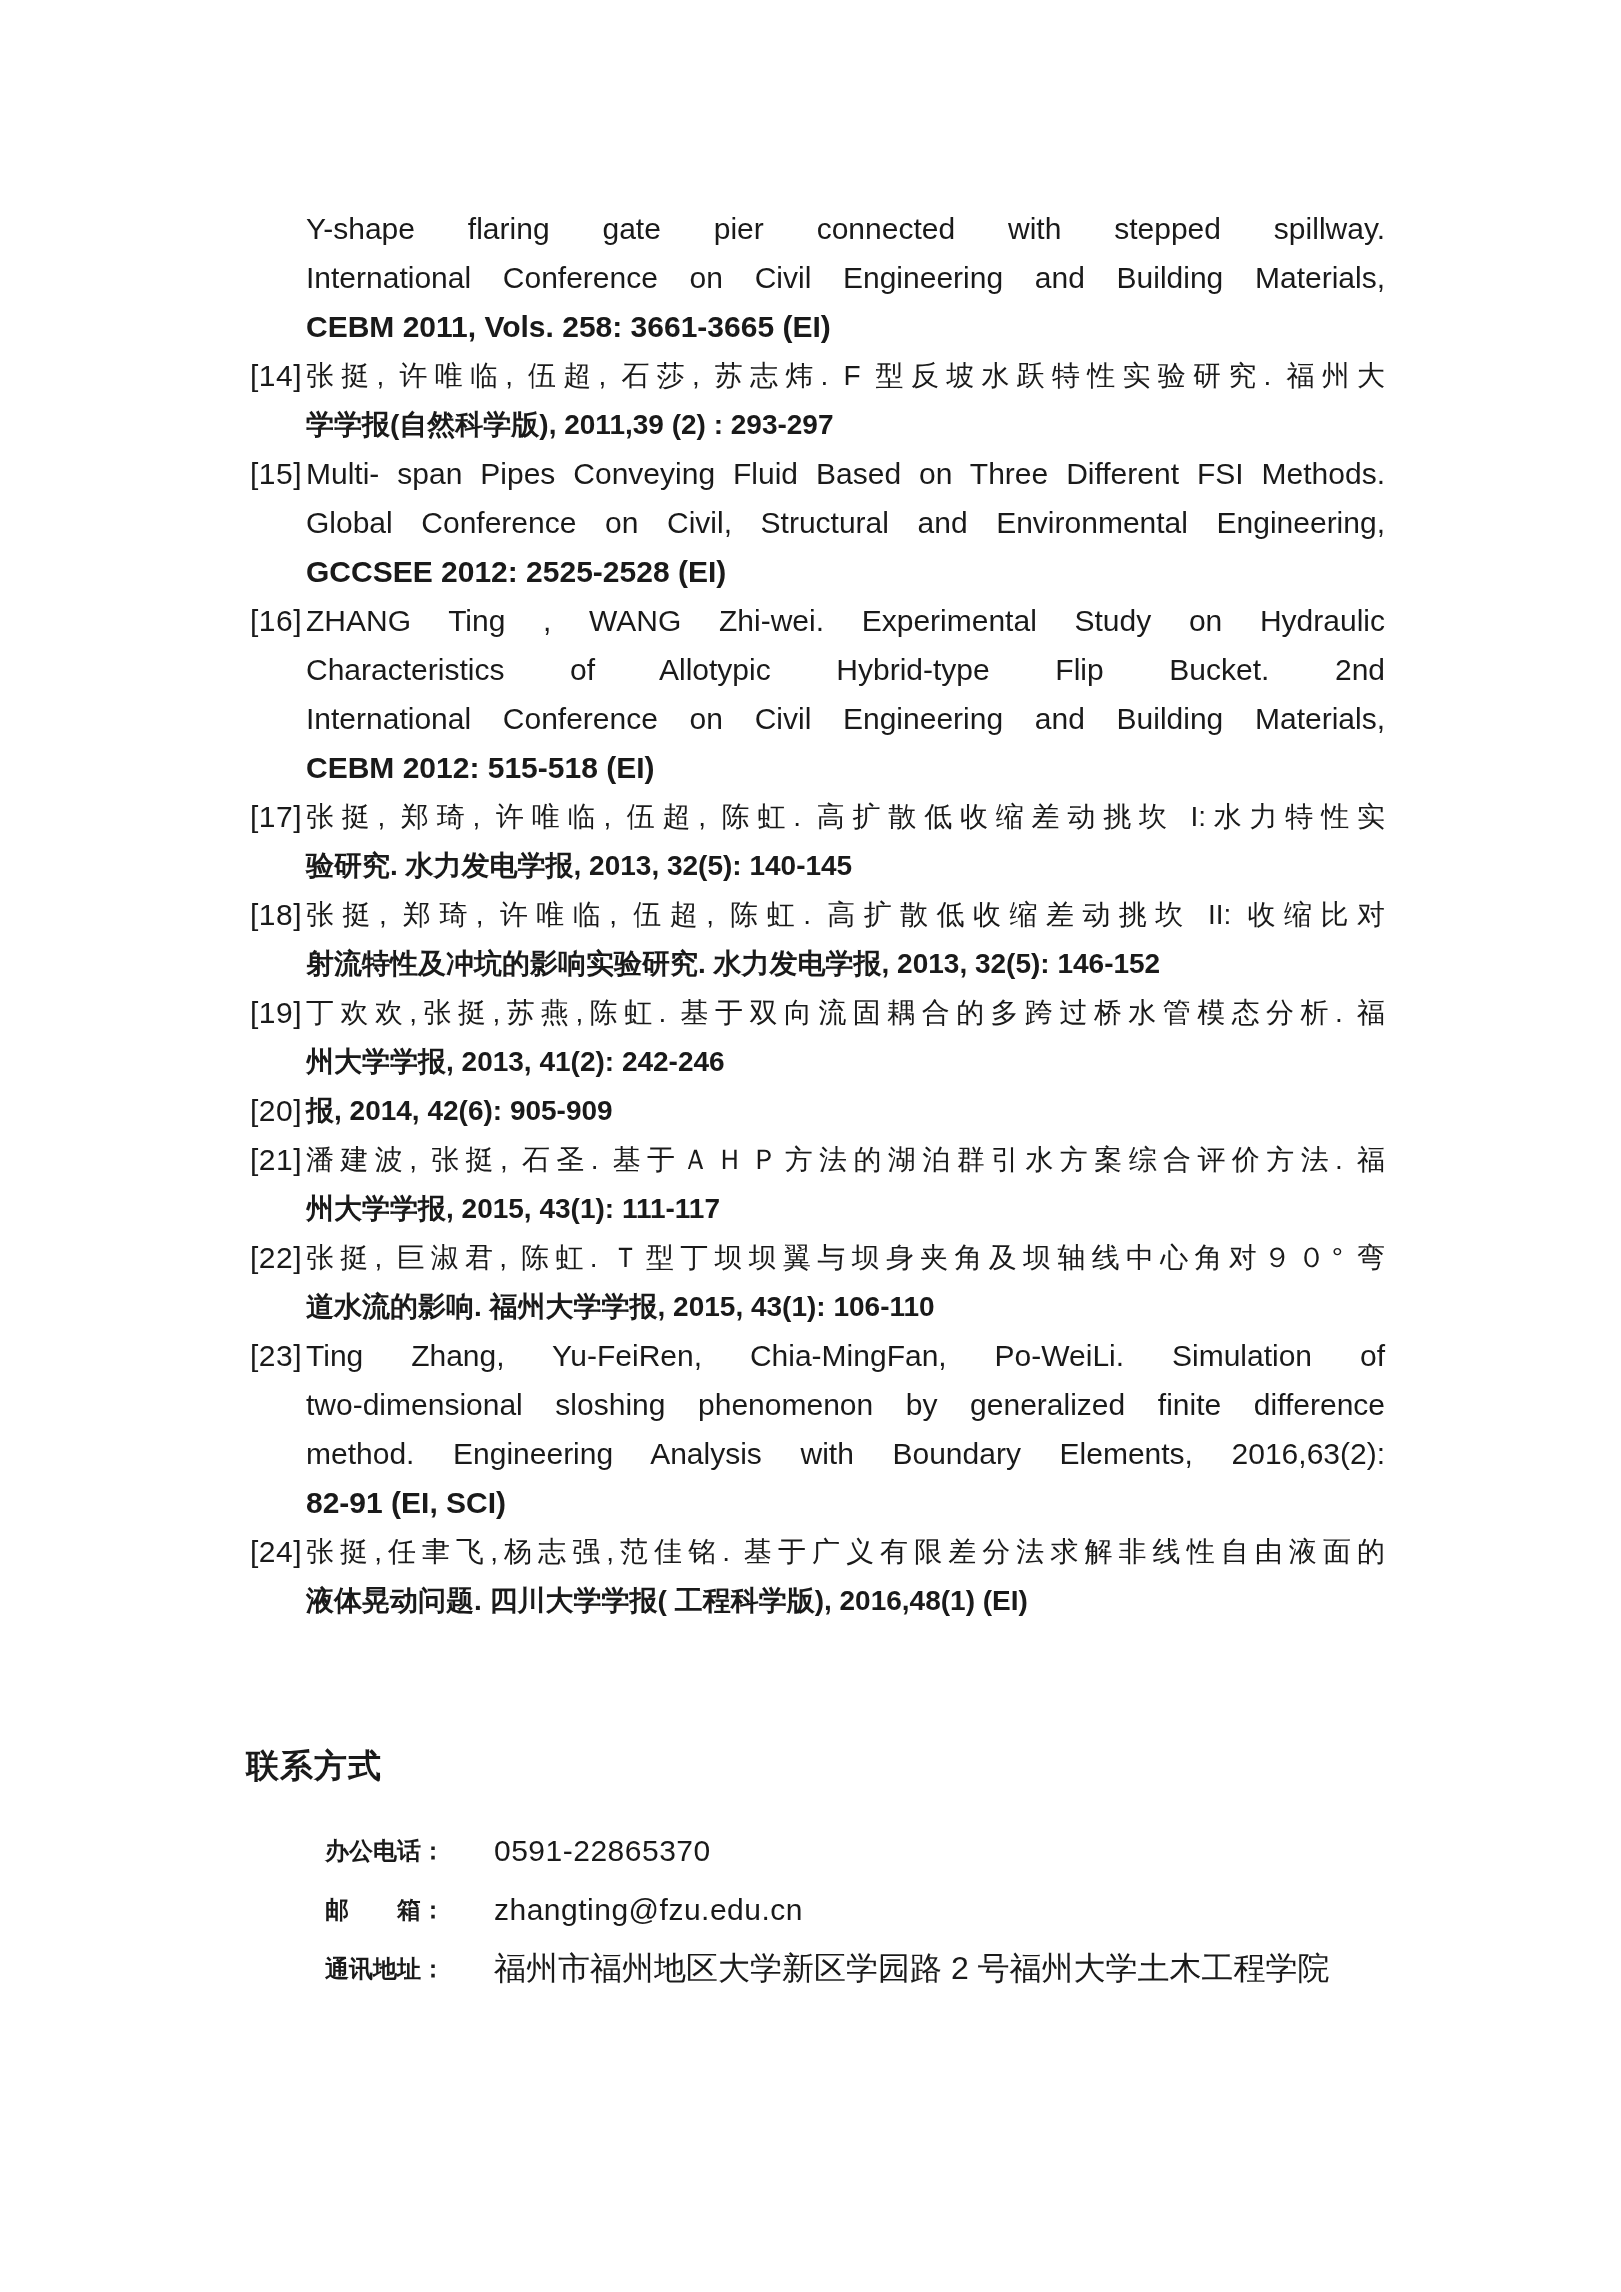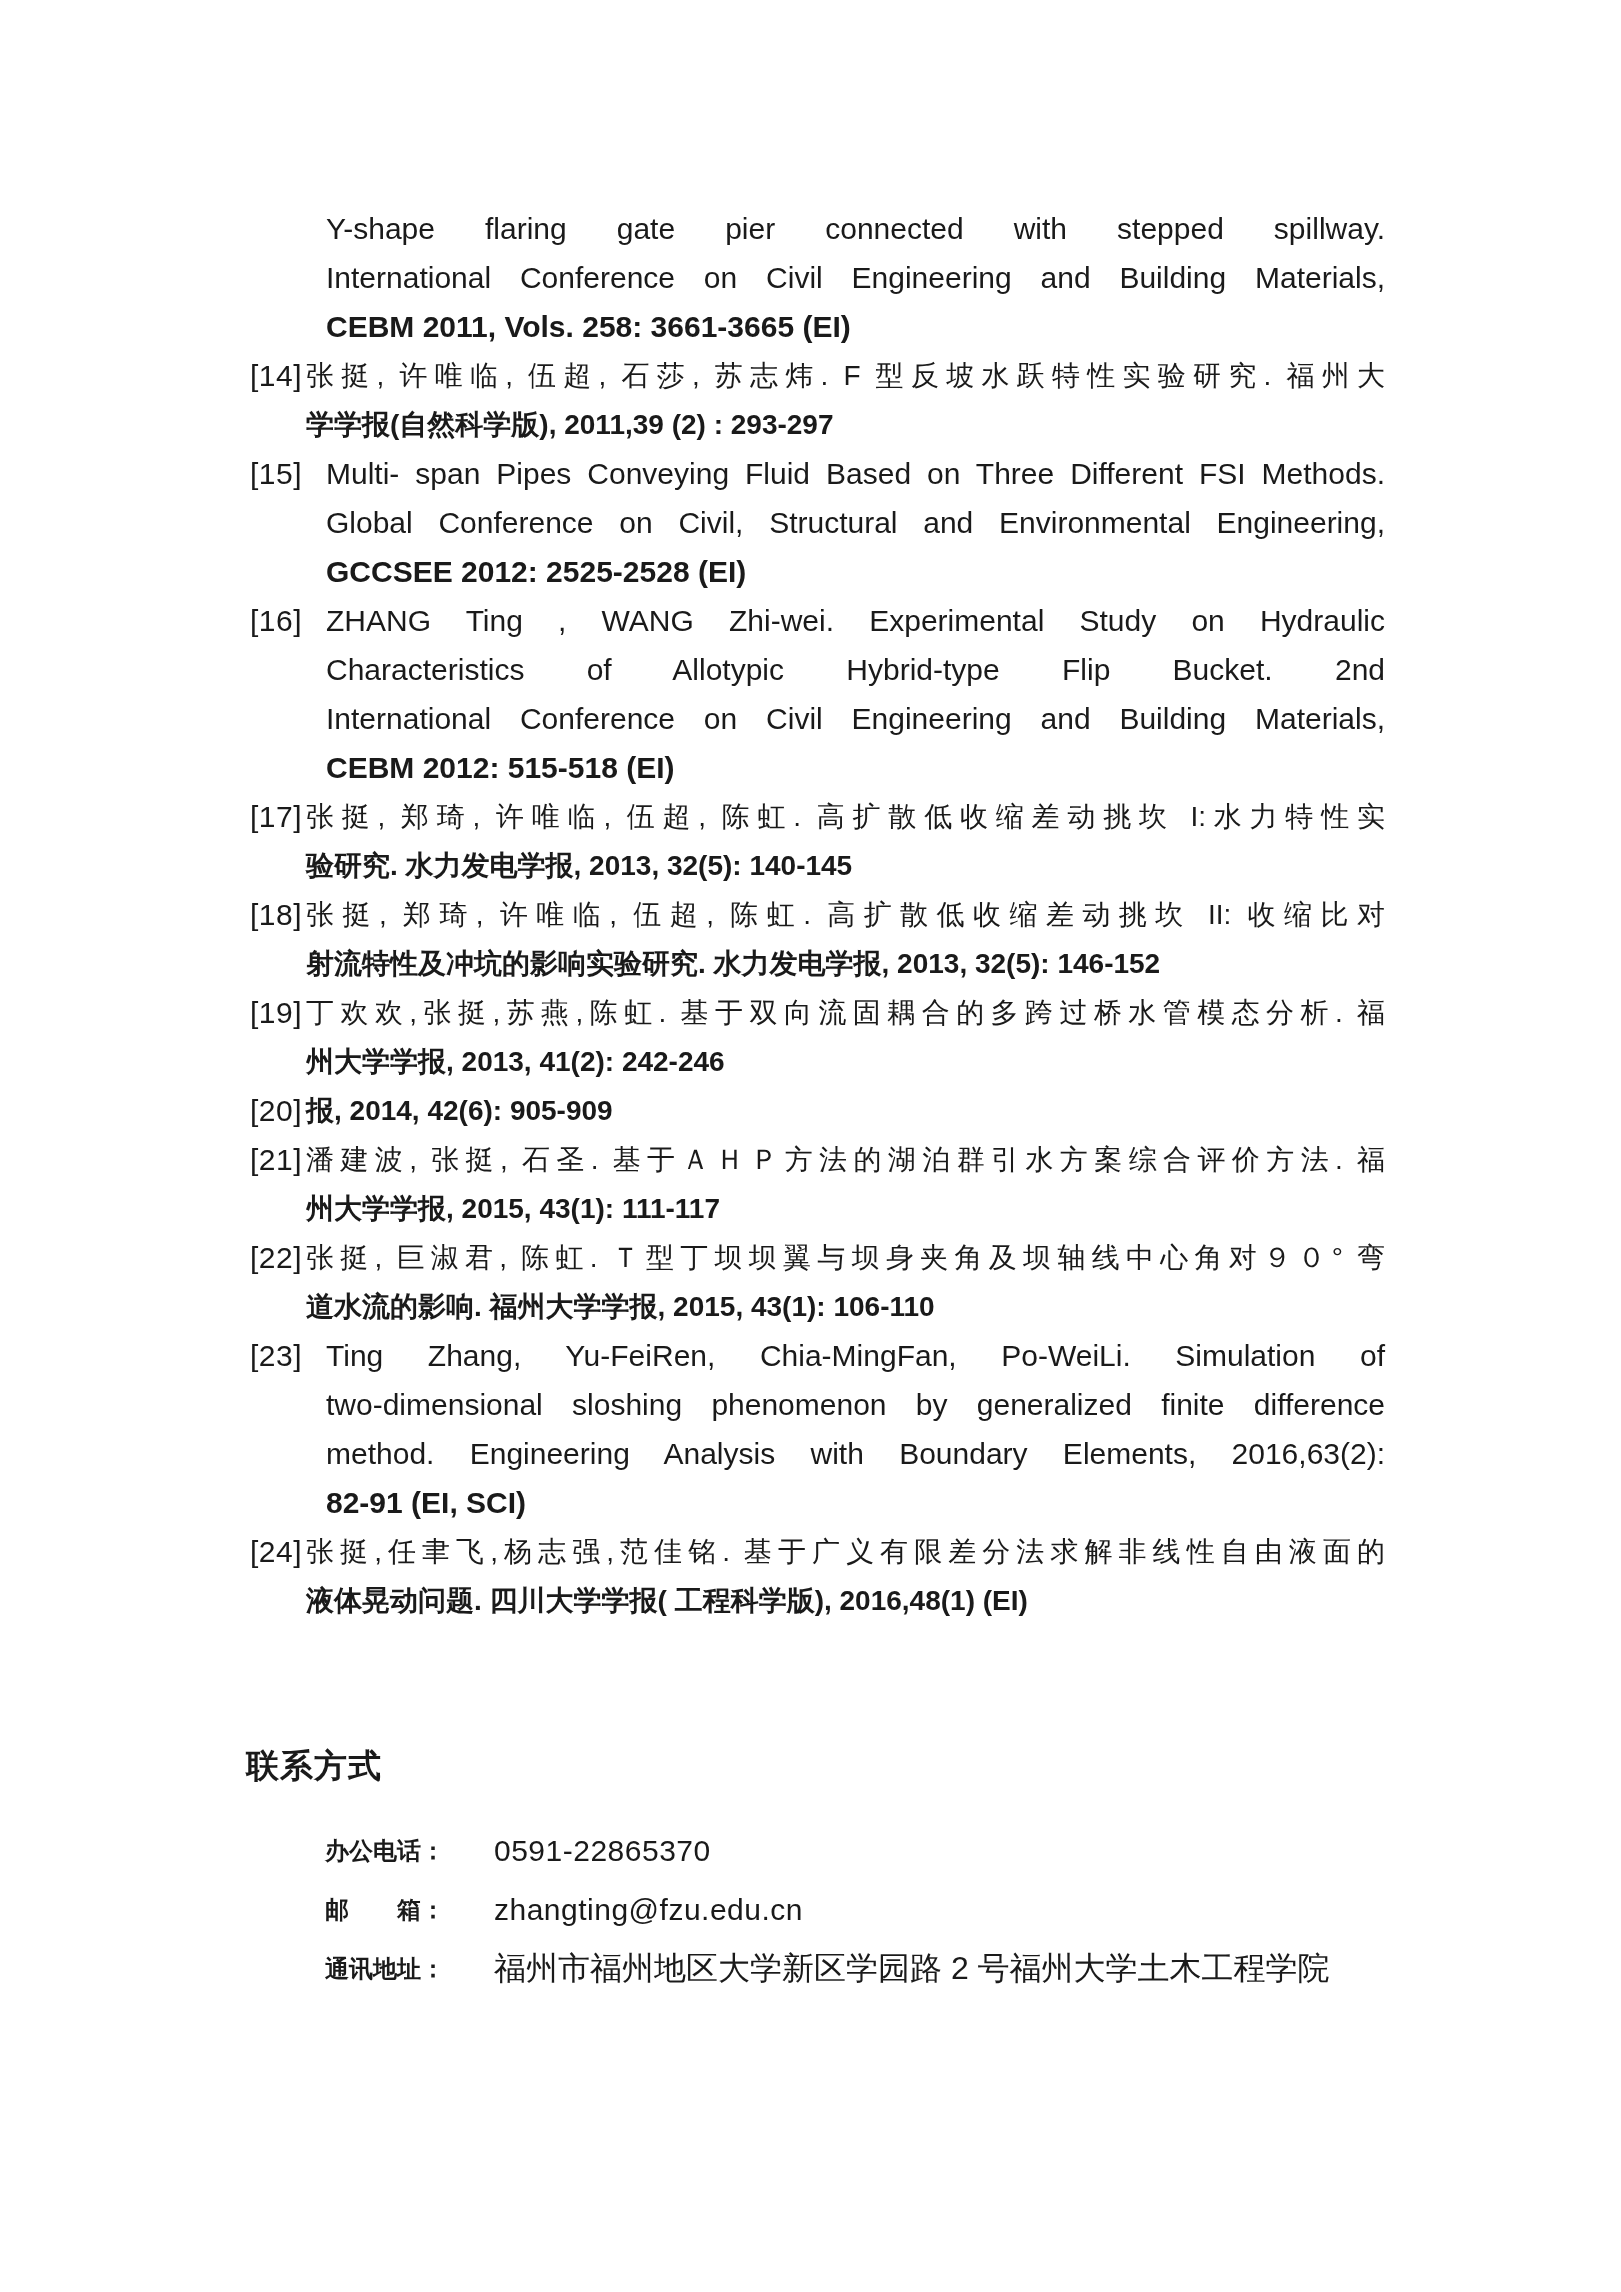--- a/index.html
+++ b/index.html
@@ -30,21 +30,21 @@
     line-height: 49px;
     font-size: 30px;
     letter-spacing: 0.5px;
   }
   .ref-line {
     height: 49px;
     line-height: 49px;
     overflow: visible;
   }
   .ref-line.cjk   { font-size: 28px; }
-  .ref-line.latin { font-size: 30px; letter-spacing: 0px; margin-left: 20px; }
+  .ref-line.latin { font-size: 30px; letter-spacing: 0px; }
   .ref-line.full  { text-align: justify; text-align-last: justify; }
   .ref-line.last  { text-align: left; text-align-last: left; font-weight: bold; }
 
   
   .contact-heading {
     position: absolute;
     left: 246px;
     top: 1744px;
     font-size: 33px;
     font-weight: bold;

